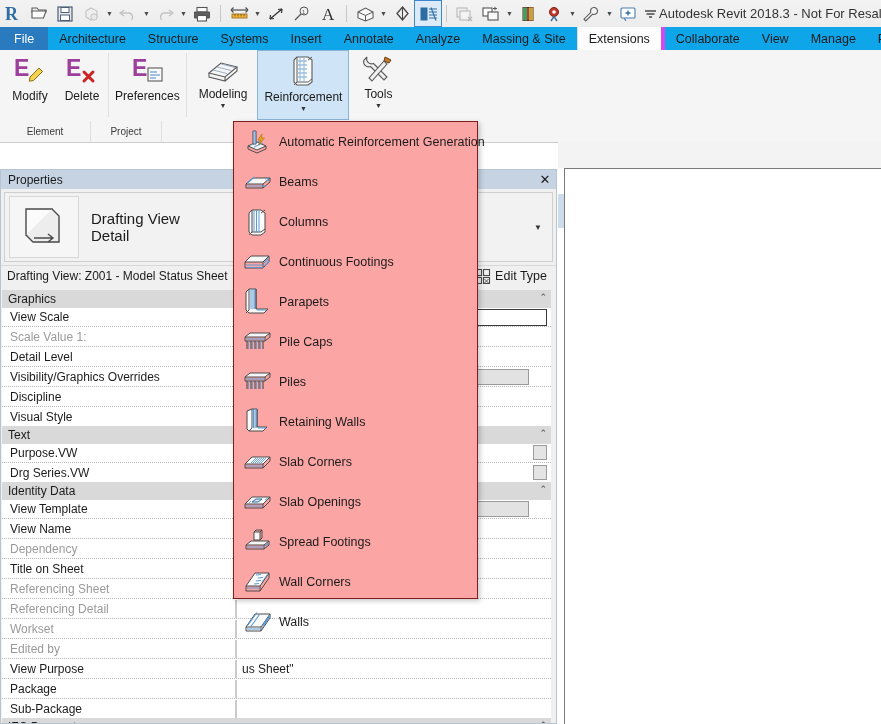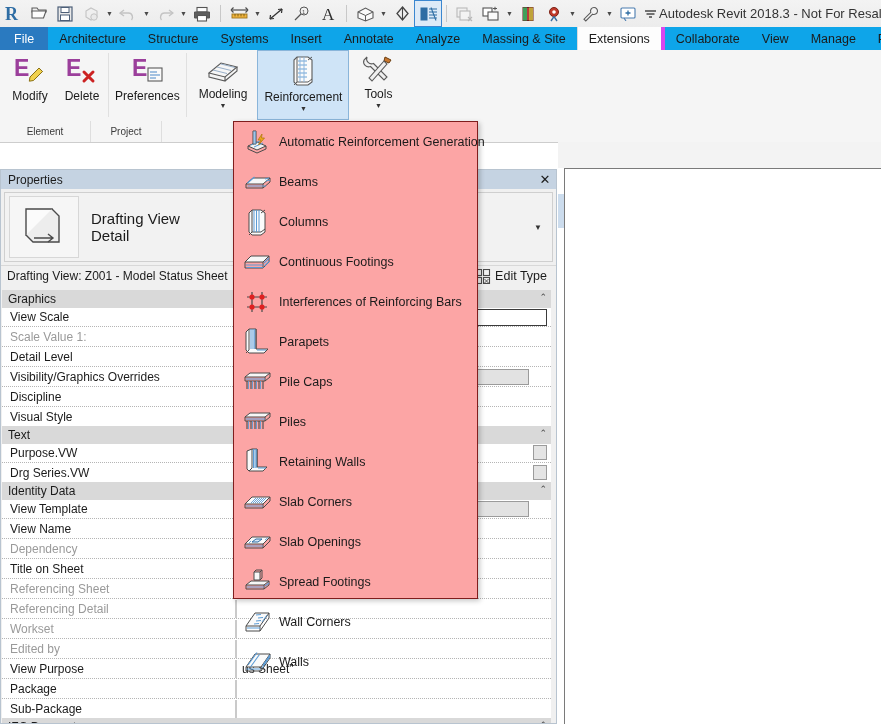--- a/index.html
+++ b/index.html
@@ -618,32 +618,20 @@
       <svg width="30" height="22" viewBox="0 0 30 22">
           <path d="M2 11l6-6h18l-6 6z" fill="#f7f7f7" stroke="#4a4a4a" stroke-width="1"></path>
           <path d="M2 11v6h18v-6M20 17l6-6V5" fill="none" stroke="#4a4a4a" stroke-width="1"></path>
           <path d="M3 14h17M3.5 16.5h17M21 12l5-5M21.5 15l5-5" stroke="#5b9bd5" stroke-width="1.1"></path>
         </svg>
     </span>
     <span class="mi-lbl">Continuous Footings</span>
   </div>
   <div class="mitem">
     <span class="mi-ic">
-      <svg width="28" height="26" viewBox="0 0 28 26">
-          <path d="M8 3v20M18 3v20M3 8h20M3 18h20" stroke="#4a4a4a" stroke-width="1.2"></path>
-          <circle cx="8" cy="8" r="2.6" fill="#e02020"></circle>
-          <circle cx="18" cy="8" r="2.6" fill="#e02020"></circle>
-          <circle cx="8" cy="18" r="2.6" fill="#e02020"></circle>
-          <circle cx="18" cy="18" r="2.6" fill="#e02020"></circle>
-        </svg>
-    </span>
-    <span class="mi-lbl">Interferences of Reinforcing Bars</span>
-  </div>
-  <div class="mitem">
-    <span class="mi-ic">
       <svg width="28" height="30" viewBox="0 0 28 30">
           <path d="M5 2h7v20h12l-4 4H5l-3-3V5z" fill="#fbfbfb" stroke="#4a4a4a" stroke-width="1"></path>
           <path d="M5 2v21l-3 3M12 2v20" fill="none" stroke="#4a4a4a" stroke-width="1"></path>
           <path d="M7 2v20M9 2v20M10.7 2v20" stroke="#5b9bd5" stroke-width="1"></path>
           <path d="M13 23h9" stroke="#5b9bd5" stroke-width="1"></path>
         </svg>
     </span>
     <span class="mi-lbl">Parapets</span>
   </div>
   <div class="mitem">

